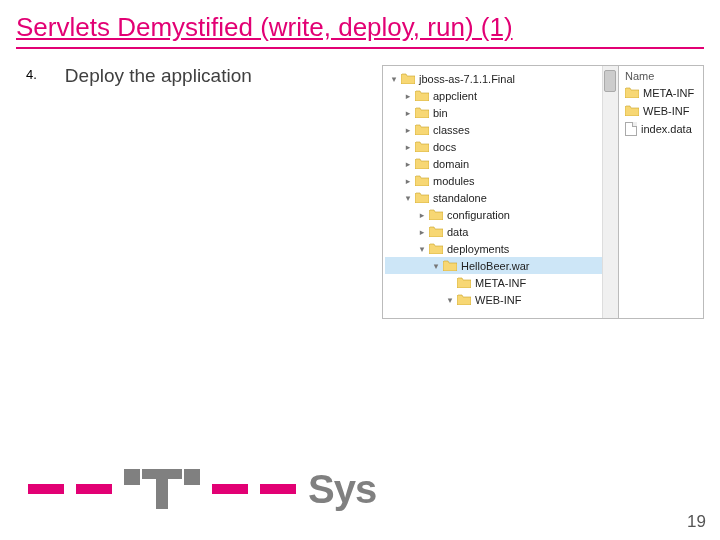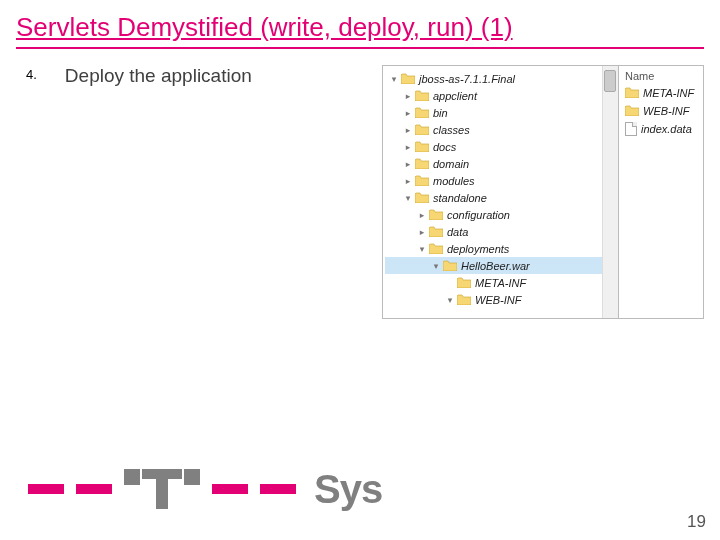--- a/index.html
+++ b/index.html
@@ -16,32 +16,32 @@
     .details-pane { width: 85px; border-left: 1px solid #bbb; padding: 4px 6px; }
     .col-hdr { color: #555; font-size: 11px; margin-bottom: 2px; }
     .tree-row { display: flex; align-items: center; height: 17px; white-space: nowrap; }
     .tree-row.selected { background: #cde6f7; }
     .twisty { width: 10px; height: 10px; margin-right: 2px; display: inline-flex; align-items: center; justify-content: center; font-size: 9px; color: #777; }
     .twisty.empty { visibility: hidden; }
     .folder-icon { width: 14px; height: 11px; margin-right: 4px; display: inline-block; position: relative; }
     .folder-icon svg { display: block; }
     .file-icon { width: 12px; height: 14px; margin-right: 4px; border: 1px solid #aaa; background: #fff; position: relative; }
     .file-icon::after { content: ''; position: absolute; right: -1px; top: -1px; width: 4px; height: 4px; background: #eee; border-left: 1px solid #aaa; border-bottom: 1px solid #aaa; }
-    .lbl { color: #222; font-style: italic; }
+    .lbl { color: #222; }
     .ind-0 { padding-left: 4px; }
     .ind-1 { padding-left: 18px; }
     .ind-2 { padding-left: 32px; }
     .ind-3 { padding-left: 46px; }
     .ind-4 { padding-left: 60px; }
     .det-row { display: flex; align-items: center; height: 17px; margin-bottom: 1px; }
     .logo-strip { position: absolute; left: 0; right: 0; bottom: 28px; height: 46px; display: flex; align-items: center; gap: 12px; padding-left: 28px; }
     .dash { width: 36px; height: 10px; background: #e20074; }
     .t-block { display: flex; gap: 2px; }
     .t-sq { width: 16px; height: 16px; background: #808080; }
-    .sys-txt { font-size: 40px; font-weight: bold; color: #808080; margin-left: 6px; letter-spacing: -1px; }
+    .sys-txt { font-size: 40px; font-weight: bold; color: #808080; letter-spacing: -1px; }
     .page-num { position: absolute; right: 14px; bottom: 8px; font-size: 17px; color: #555; }
   </style>
 </head>
 <body>
 
 <div class="slide">
   <h1 class="title">Servlets Demystified (write, deploy, run) (1)</h1>
 
   <div class="body-row">
     <div class="step-num">4.</div>

